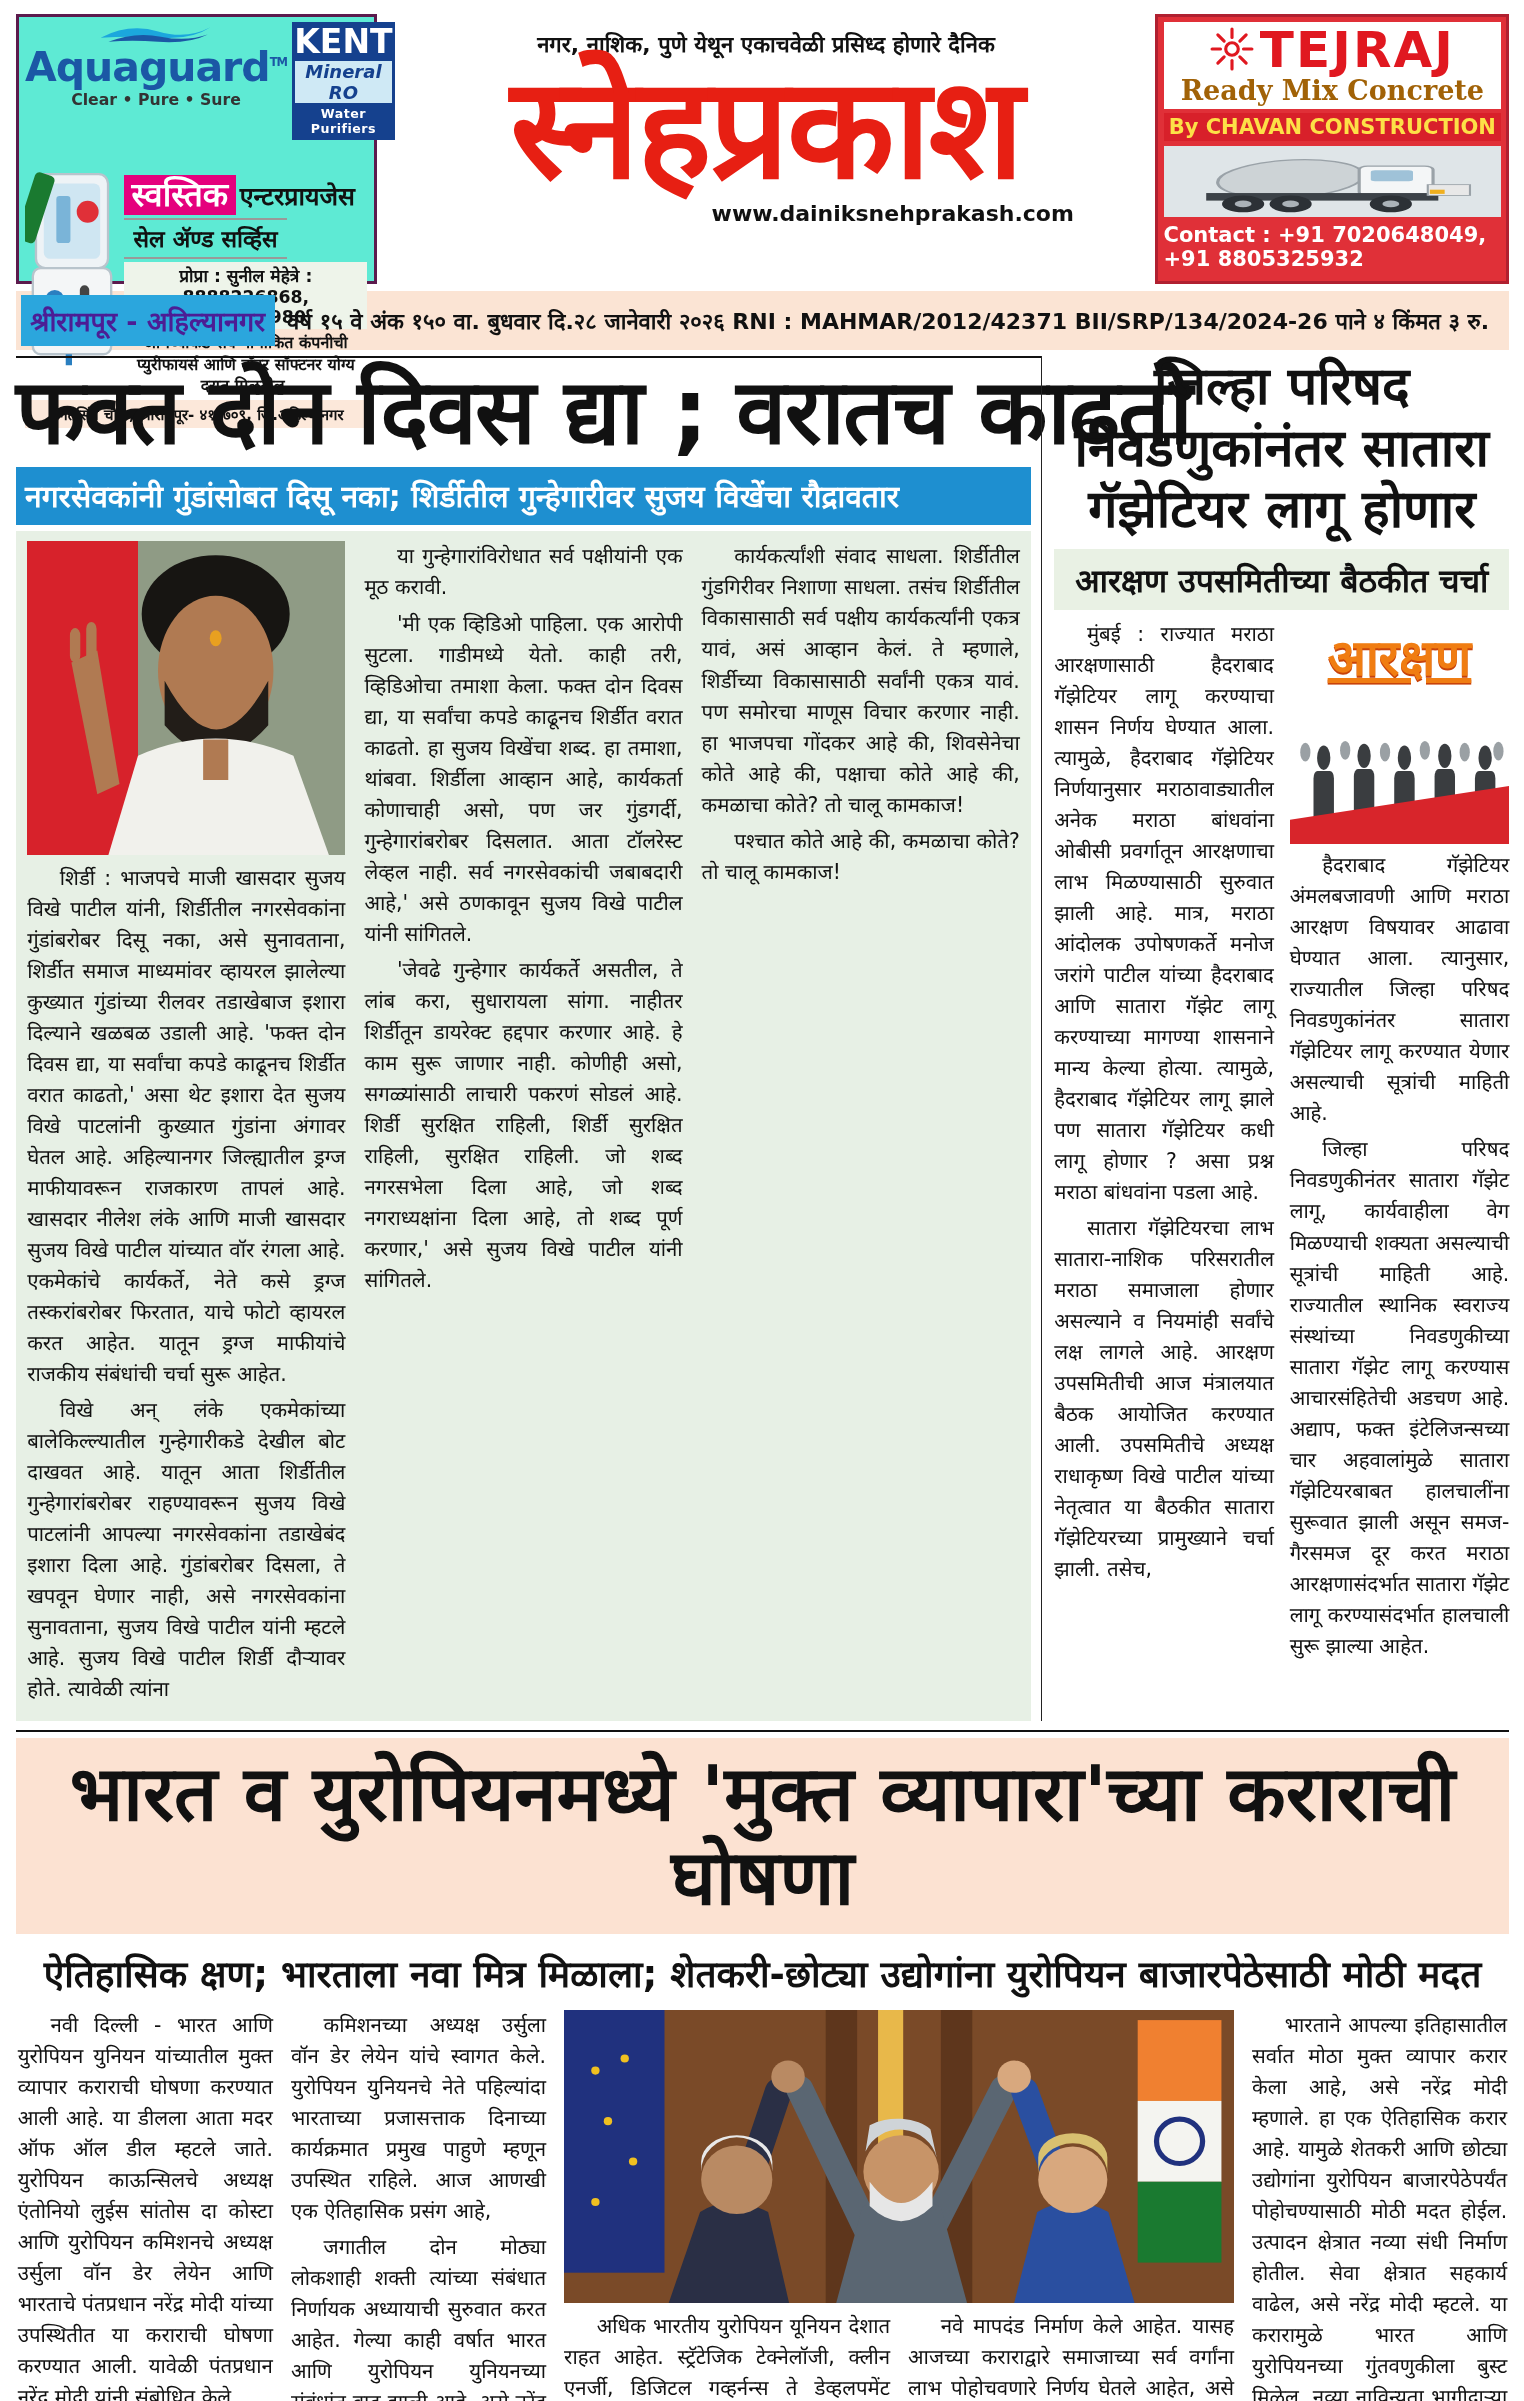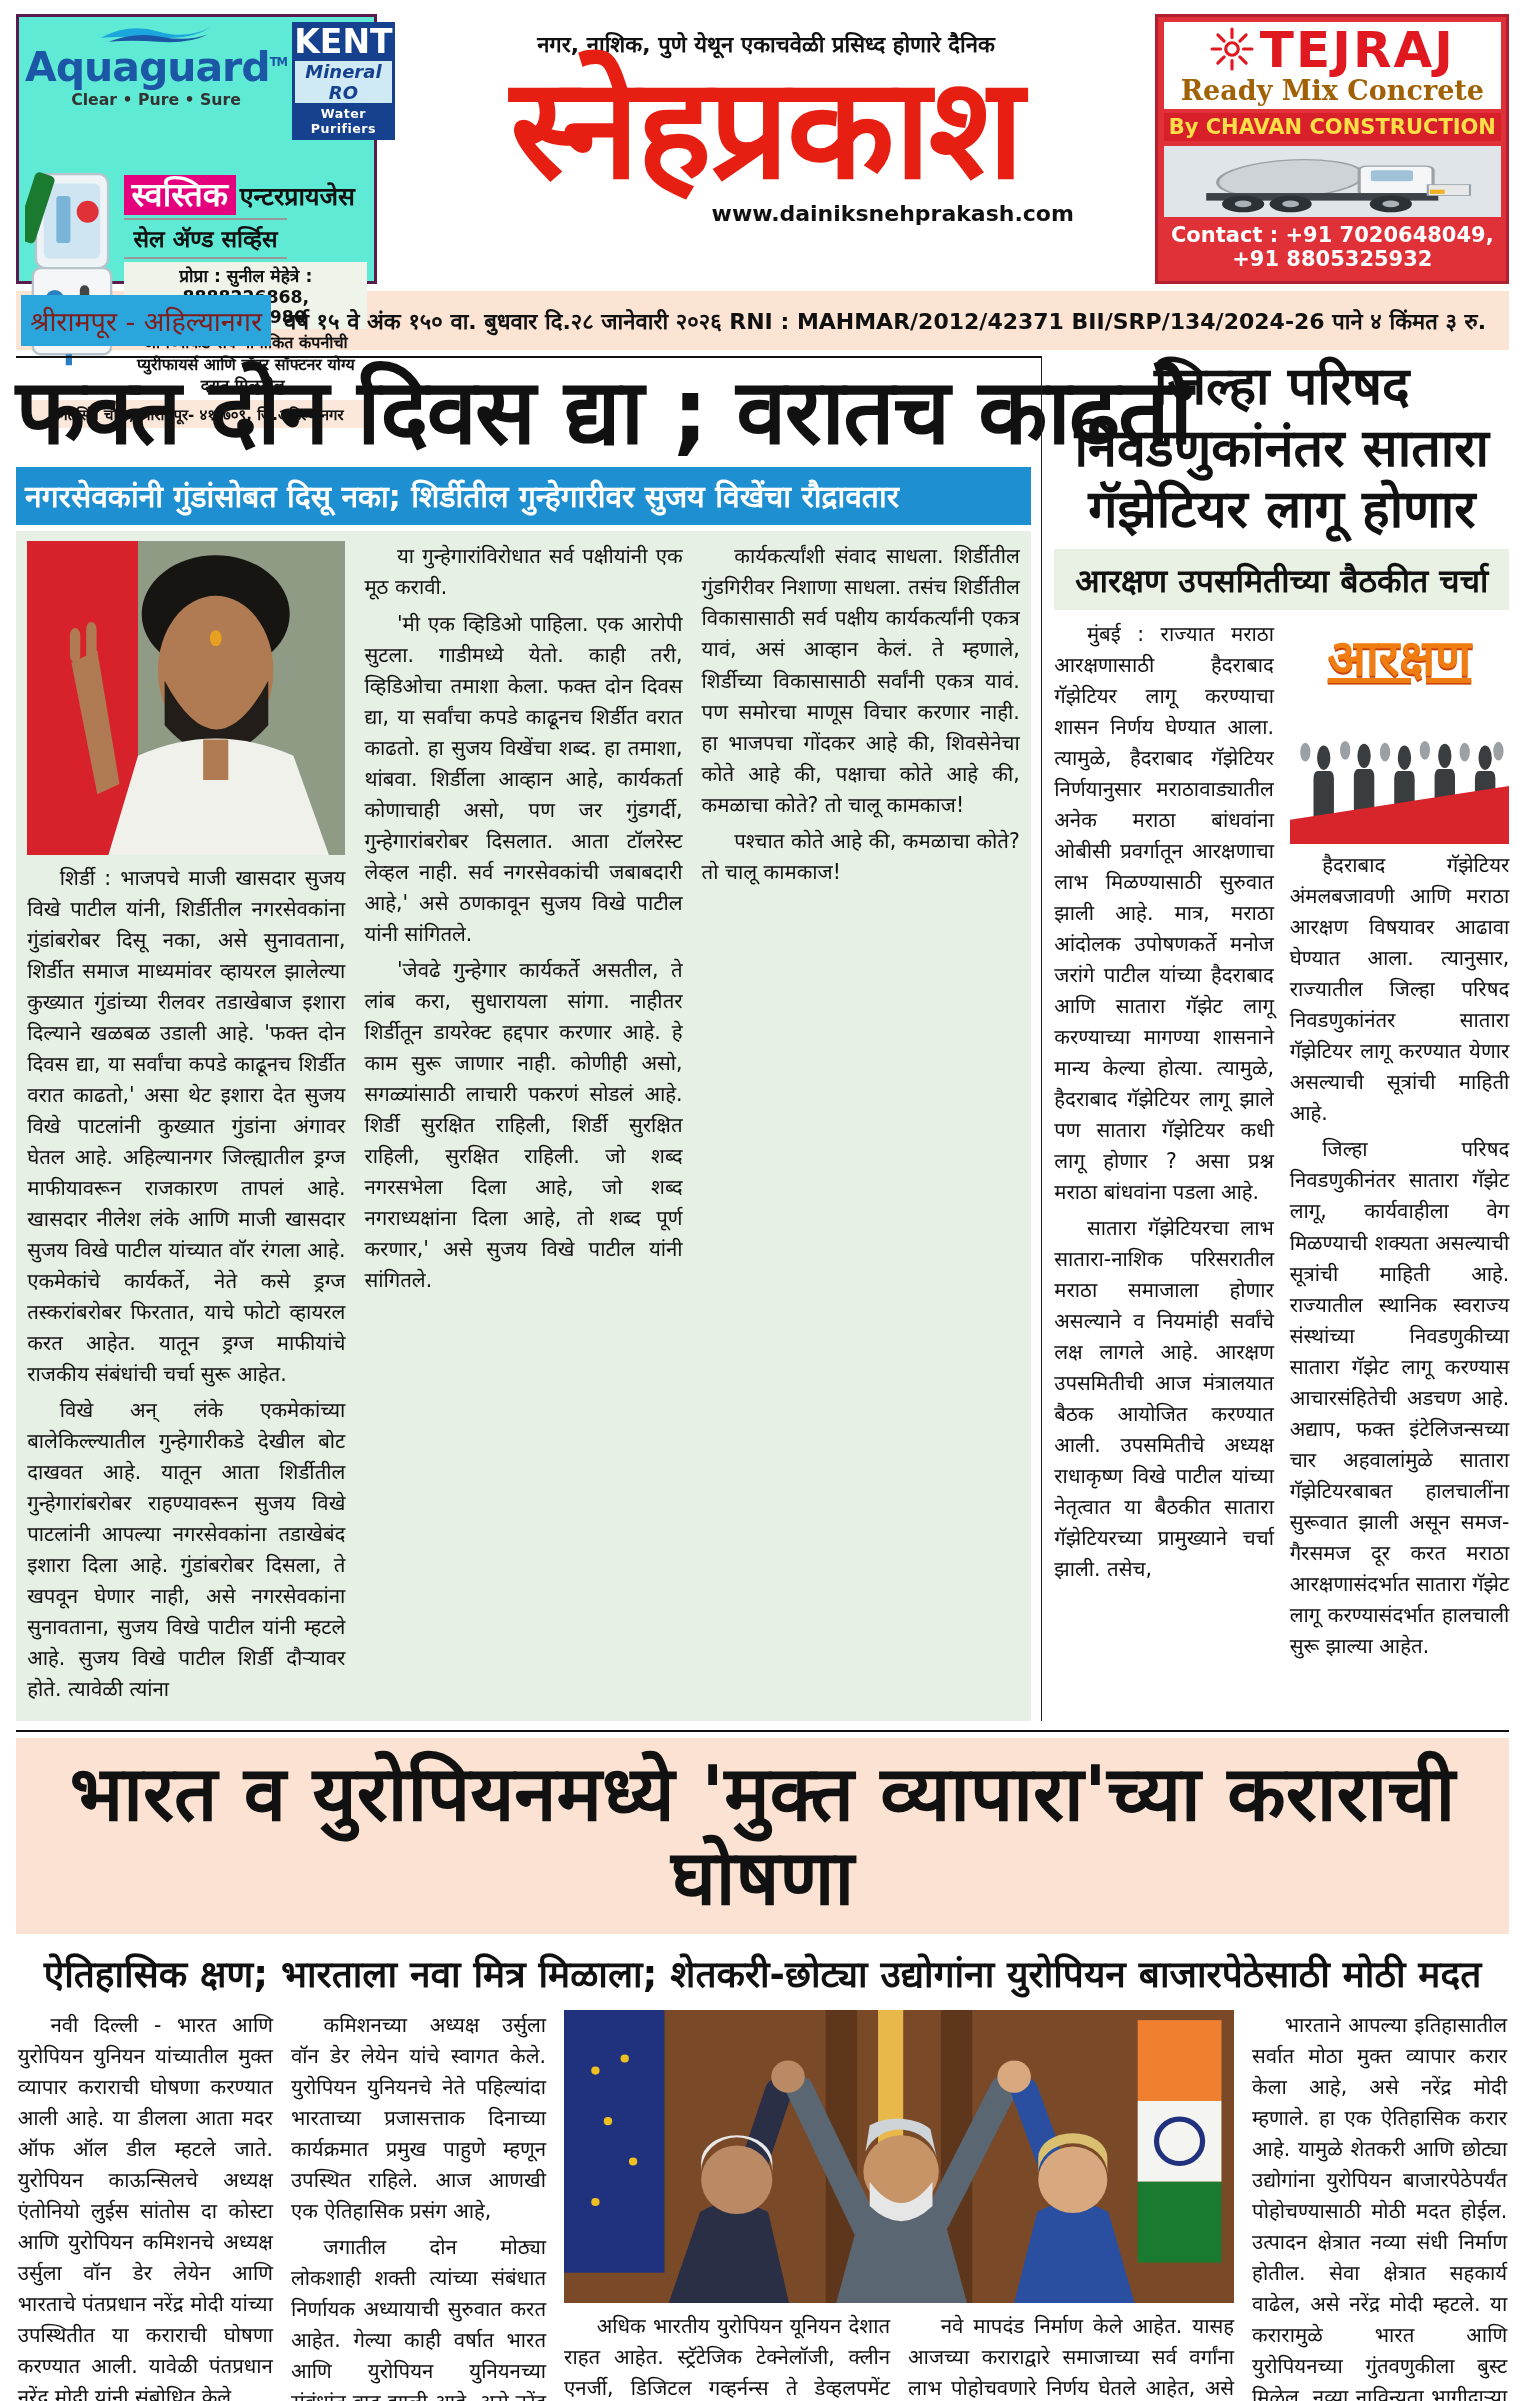--- a/index.html
+++ b/index.html
@@ -41,24 +41,24 @@
   .ad-right {
     width:354px; border:3.1px solid #b02030; background:#e03038; color:#fff;
     display:flex; flex-direction:column; padding:5.2px; gap:4.2px;
   }
   .tejraj-top { background:#fff; padding:3.1px 4.2px; text-align:center; }
   .tejraj-brand-row { display:flex; align-items:center; justify-content:center; gap:6.3px; }
   .tejraj-name { color:#e01820; font-size:50px; font-weight:900; letter-spacing:2.1px; line-height:1; }
   .tejraj-l1 { color:#a16207; font-family:"DejaVu Serif", serif; font-weight:800; font-size:27px; }
   .tejraj-l2 { background:#d8202a; color:#fde047; font-weight:900; font-size:21px; padding:2.1px 0; text-align:center; }
   .truck-box { flex:1; background:#dfe5e8; }
-  .tejraj-contact { font-weight:800; font-size:21px; text-align:center; padding:2.1px 0 4.2px; }
+  .tejraj-contact { font-weight:800; font-size:21px; text-align:left; padding:2.1px 0 4.2px; }
   
   .dateline { margin-top:7.3px; background:#fbe4d4; height:59px; display:flex; align-items:center; gap:12.6px; padding:0 5.2px; }
-  .region-box { background:#2ba6dd; color:#7f1d1d; font-size:27px; font-weight:400; padding:7.3px 9.4px; white-space:nowrap; }
+  .region-box { background:#2ba6dd; color:#4c1d95; font-size:27px; font-weight:700; padding:7.3px 9.4px; white-space:nowrap; }
   .issue-info { font-size:22px; font-weight:700; }
   
   .main-row { display:flex; margin-top:6.3px; }
   .lead { width:1025px; border-top:2.6px solid #111; padding-top:5.2px; padding-right:9.4px; }
   .lead-headline { font-size:90px; font-weight:900; line-height:1.08; letter-spacing:-1.6px; white-space:nowrap; }
   .lead-subbar { background:#1e8fd0; color:#fff; font-size:30px; font-weight:800; padding:8.4px 9.4px; margin-top:6.3px; }
   .lead-body { background:#e7f0e5; margin-top:6.3px; padding:10.5px 11.5px; display:grid; grid-template-columns:1fr 1fr 1fr; column-gap:19px; }
   .body p { font-size:20.4px; line-height:1.52; text-align:justify; text-indent:1.6em; margin-bottom:5.2px; }
   .photo { width:100%; overflow:hidden; position:relative; }
   .photo svg { display:block; width:100%; height:100%; }

